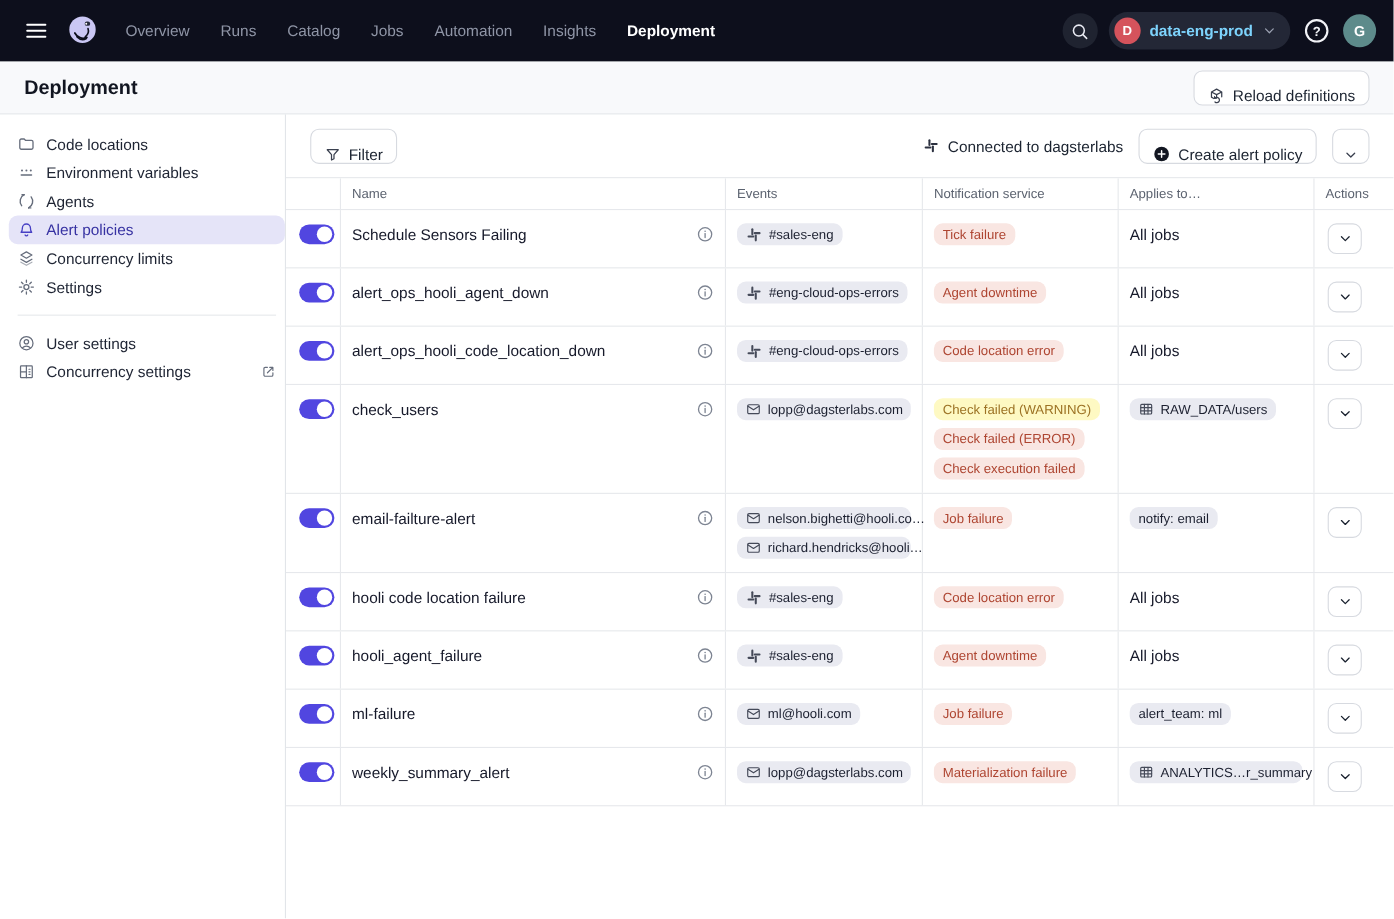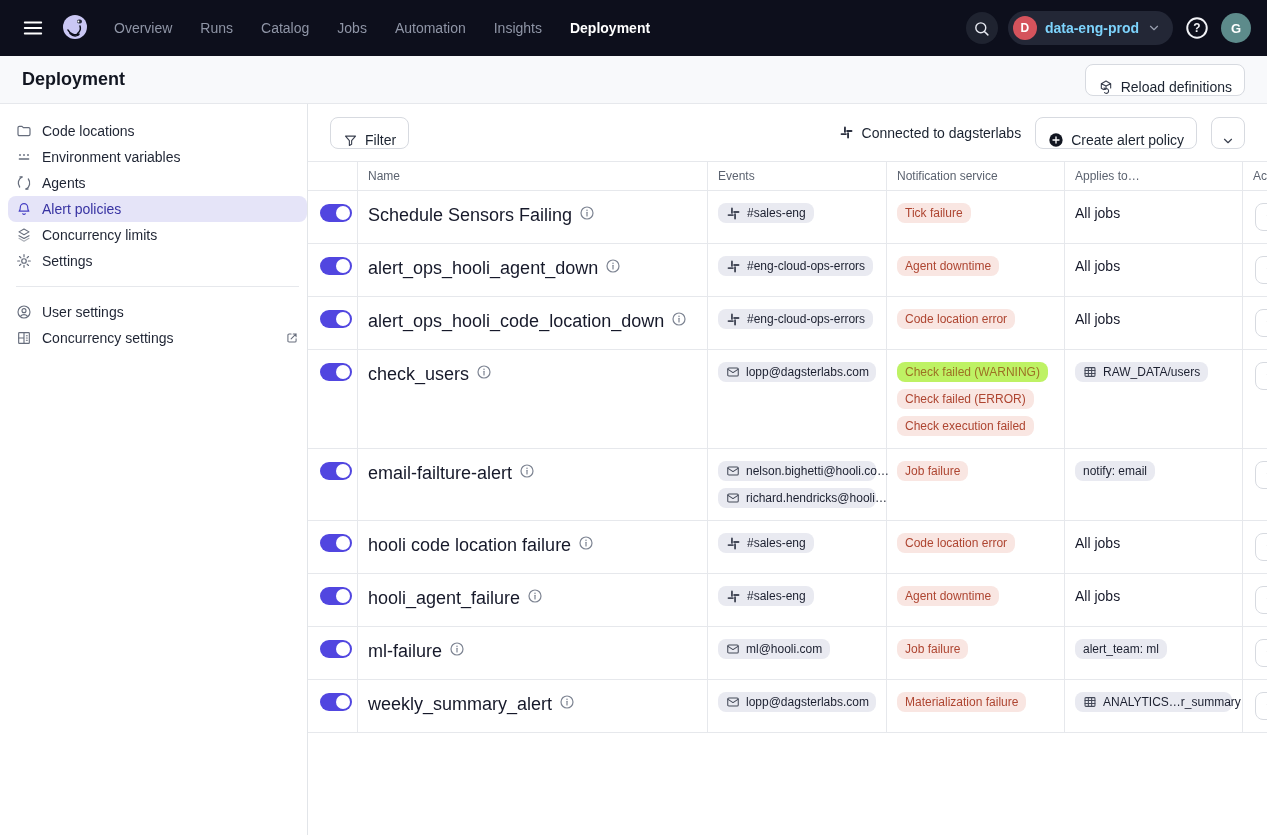--- a/index.html
+++ b/index.html
@@ -31,21 +31,21 @@
     display:flex; align-items:center; padding:0 22px; }
   .page-title { font-size:18px; font-weight:700; color:#121621; }
   .btn { display:inline-flex; align-items:flex-end; gap:7px; background:#fff; border:1px solid #d7dae0;
     border-radius:8px; height:32px; padding:0 12px; font-size:14px; color:#1b2330; cursor:pointer;
     font-family:inherit; }
   .btn .ic { display:flex; color:#3a404f; }
   .pagehead .btn { margin-left:auto; }
 
   
   .content { display:flex; height:731px; }
-  .sidebar { width:308px; border-right:1px solid #e2e5e9; padding:14px 0 0 8px; flex-shrink:0; }
+  .sidebar { width:260px; border-right:1px solid #e2e5e9; padding:14px 0 0 8px; flex-shrink:0; }
   .side-item { display:flex; align-items:center; gap:10px; height:26px; padding:0 8px; border-radius:8px;
     font-size:14px; color:#1e2433; cursor:pointer; margin-bottom:0; }
   .side-item .ic { width:16px; display:flex; color:#666d7c; }
   .side-item.active { background:#e5e4f8; color:#3732a2; }
   .side-item.active .ic { color:#4740c4; }
   .side-item .grow { flex:1; }
   .side-divider { height:1px; background:#e6e8ec; margin:12px 8px; }
   .ext-ic { color:#666d7c; display:flex; }
 
   .main { flex:1; display:flex; flex-direction:column; min-width:0; }
@@ -59,31 +59,31 @@
   
   .table { border-top:1px solid #e6e8ec; overflow-y:auto; flex:1; }
   .trow { display:grid; grid-template-columns:50px 350px 179px 178px 178px minmax(0,1fr);
     border-bottom:1px solid #e6e8ec; }
   .tcell { border-right:1px solid #e6e8ec; padding:12px 10px; display:flex; flex-direction:column;
     gap:7px; align-items:flex-start; }
   .tcell:last-child { border-right:none; }
   .thead .tcell { padding:7px 10px; }
   .thead { border-bottom:1px solid #e6e8ec; display:grid; grid-template-columns:50px 350px 179px 178px 178px minmax(0,1fr); }
   .col-label { font-size:12px; color:#5c6370; }
-  .cell-name { flex-direction:row; align-items:flex-start; width:100%;
-    font-size:18px; color:#16192a; padding-top:14px; }
+  .cell-name { flex-direction:row; justify-content:space-between; align-items:flex-start; width:100%;
+    font-size:14px; color:#16192a; padding-top:14px; }
   .info-ic { color:#7d8492; display:flex; cursor:pointer; flex-shrink:0; }
   .toggle-cell { padding:13px 0 0 12px; }
   .toggle { width:32px; height:18px; border-radius:9px; background:#5146e0; position:relative; cursor:pointer; flex-shrink:0; }
   .toggle .knob { position:absolute; width:14px; height:14px; border-radius:50%; background:#fff; top:2px; right:2px; }
   .pill { display:inline-flex; align-items:center; gap:6px; height:20px; padding:0 8px; border-radius:8px;
     background:#e9eaf1; color:#1c2030; font-size:12px; white-space:nowrap; max-width:100%; }
   .pill .ic { display:flex; color:#454a59; flex-shrink:0; }
   .pill.ev-error { background:#f9e6e2; color:#ae4531; }
-  .pill.ev-warning { background:#bef264; color:#9c7224; }
+  .pill.ev-warning { background:#fef9c3; color:#9c7224; }
   .plain-val { font-size:14px; color:#16192a; padding-top:2px; }
   .actions-btn { width:31px; height:28px; border:1px solid #d7dae0; border-radius:8px; background:#fff;
     display:flex; align-items:center; justify-content:center; color:#1b2330; cursor:pointer; margin-left:2px; }
   svg { display:block; }
 </style>
 </head>
 <body>
 
 <div class="topnav">
   <div class="hamburger">

